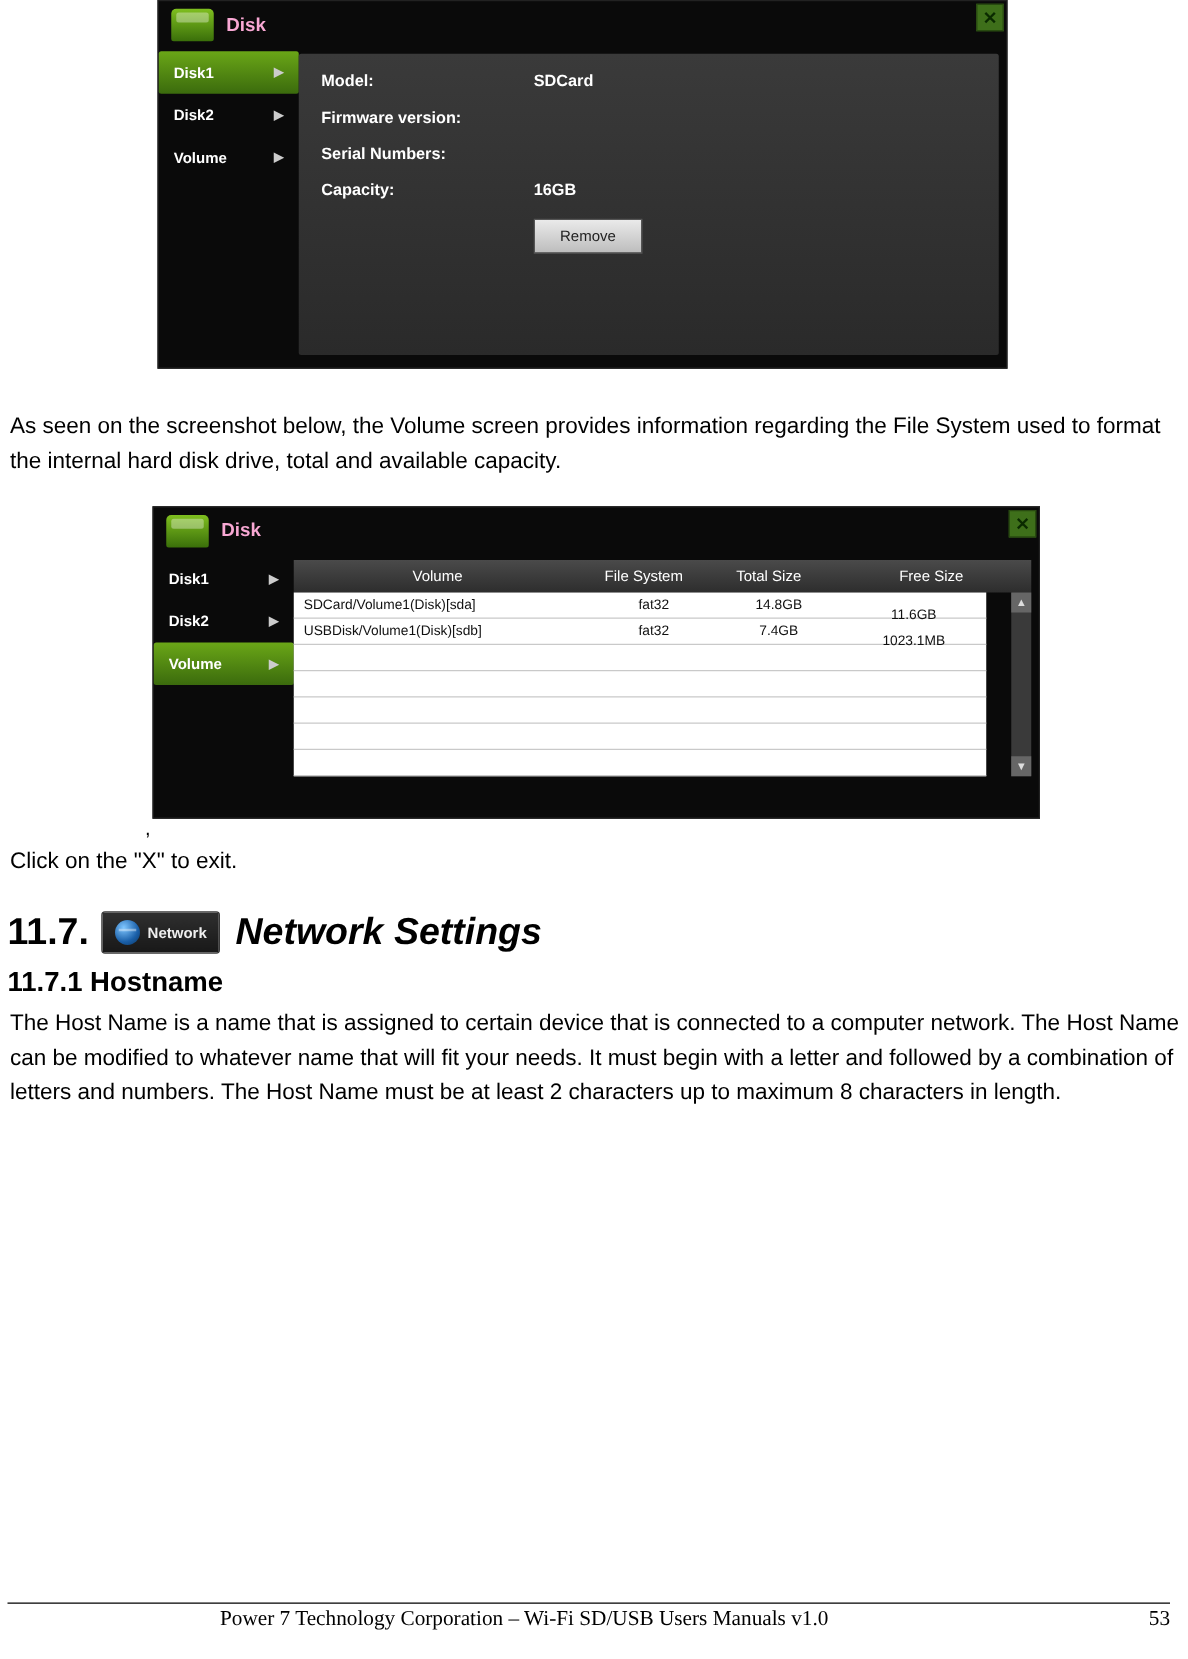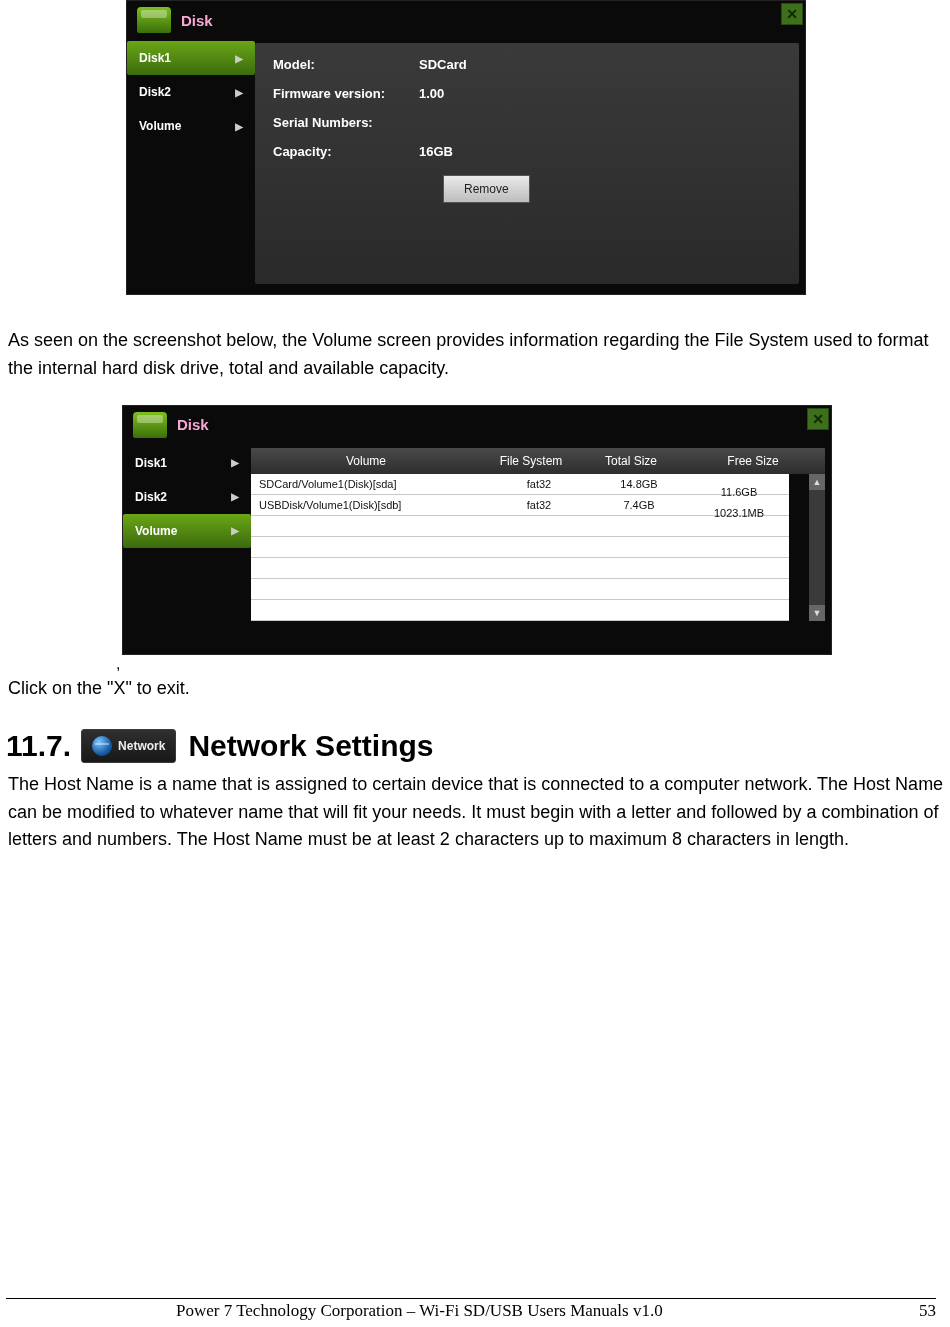--- a/index.html
+++ b/index.html
@@ -64,21 +64,21 @@
     text-align: center;
     line-height: 20px;
     font-size: 14px;
     border: 1px solid #284a10;
   }
   .dlg1-body {
     display: flex;
     height: calc(100% - 40px);
   }
   .sidebar {
-    width: 128px;
+    width: 112px;
     padding-top: 4px;
   }
   .side-item {
     color: #fff;
     font-size: 12px;
     font-weight: bold;
     padding: 10px 12px;
     display: flex;
     justify-content: space-between;
     align-items: center;
@@ -98,21 +98,21 @@
     border-radius: 2px;
     padding: 14px 18px;
     color: #fff;
   }
   .kv-row {
     display: flex;
     font-size: 13px;
     font-weight: bold;
     margin-bottom: 14px;
   }
-  .kv-label { width: 146px; }
+  .kv-label { width: 170px; }
   .kv-value { flex: 1; }
   .remove-btn {
     display: inline-block;
     margin-left: 170px;
     margin-top: 2px;
     padding: 6px 20px;
     font-size: 12px;
     color: #222;
     background: linear-gradient(#eaeaea, #bdbdbd);
     border: 1px solid #555;
@@ -227,30 +227,31 @@
     background:rgba(255,255,255,0.4);
   }
   .net-label {
     color: #eee;
     font-size: 12px;
     font-weight: bold;
   }
   .section-title {
     font-size: 30px;
     font-weight: bold;
+    font-style: italic;
   }
   .subheading {
     font-size: 22px;
     font-weight: bold;
     margin: 10px 0 6px 0;
   }
 
   .footer {
     position: absolute;
-    bottom: 6px;
+    bottom: 22px;
     left: 0;
     width: 100%;
     box-sizing: border-box;
     padding: 0 14px 0 6px;
   }
   .footer-line {
     border-top: 1px solid #000;
     display: flex;
     justify-content: space-between;
     font-family: "Times New Roman", serif;
@@ -285,21 +286,20 @@
           <span class="chev">▶</span>
         </div>
       </div>
       <div class="detail-panel">
         <div class="kv-row">
           <div class="kv-label">Model:</div>
           <div class="kv-value">SDCard</div>
         </div>
         <div class="kv-row">
           <div class="kv-label">Firmware version:</div>
-          <div class="kv-value">1.00</div>
         </div>
         <div class="kv-row">
           <div class="kv-label">Serial Numbers:</div>
         </div>
         <div class="kv-row">
           <div class="kv-label">Capacity:</div>
           <div class="kv-value">16GB</div>
         </div>
         <div class="remove-btn">Remove</div>
       </div>
@@ -395,20 +395,24 @@
 
   <div class="heading-row">
     <span class="section-num">11.7.</span>
     <span class="net-badge">
       <span class="net-icon"></span>
       <span class="net-label">Network</span>
     </span>
     <span class="section-title">Network Settings</span>
   </div>
 
+  <div class="subheading">
+    <span>11.7.1</span>
+    <span>Hostname</span>
+  </div>
 
   <p class="body-text" style="margin-top:4px;">The Host Name is a name that is assigned to certain device that is connected to a computer network.   The Host Name can be modified to whatever name that will fit your needs.    It must begin with a letter and followed by a combination of letters and numbers.    The Host Name must be at least 2 characters up to maximum 8 characters in length.</p>
 
   <div class="footer">
     <div class="footer-line">
       <span class="footer-text">Power 7 Technology Corporation – Wi-Fi SD/USB Users Manuals v1.0</span>
       <span>53</span>
     </div>
   </div>
 

